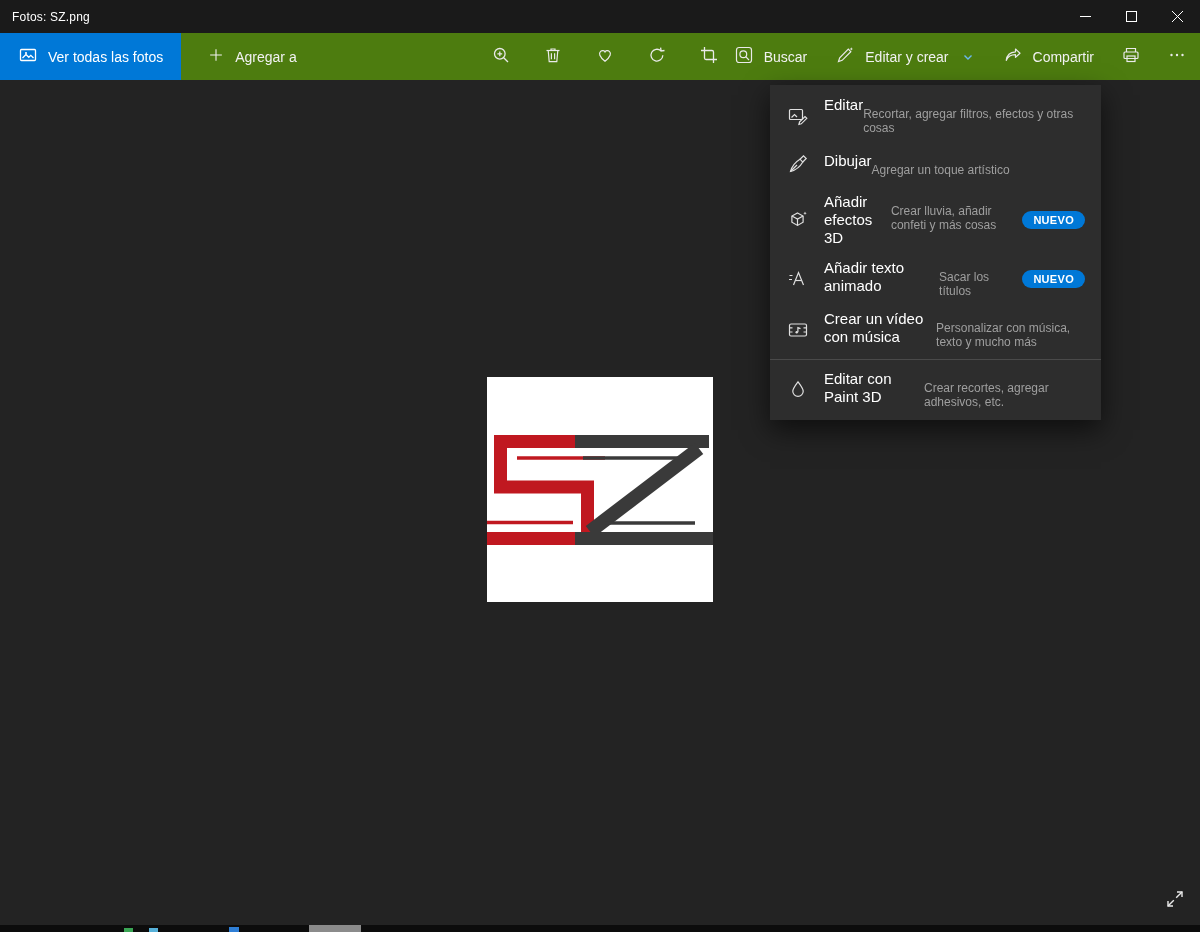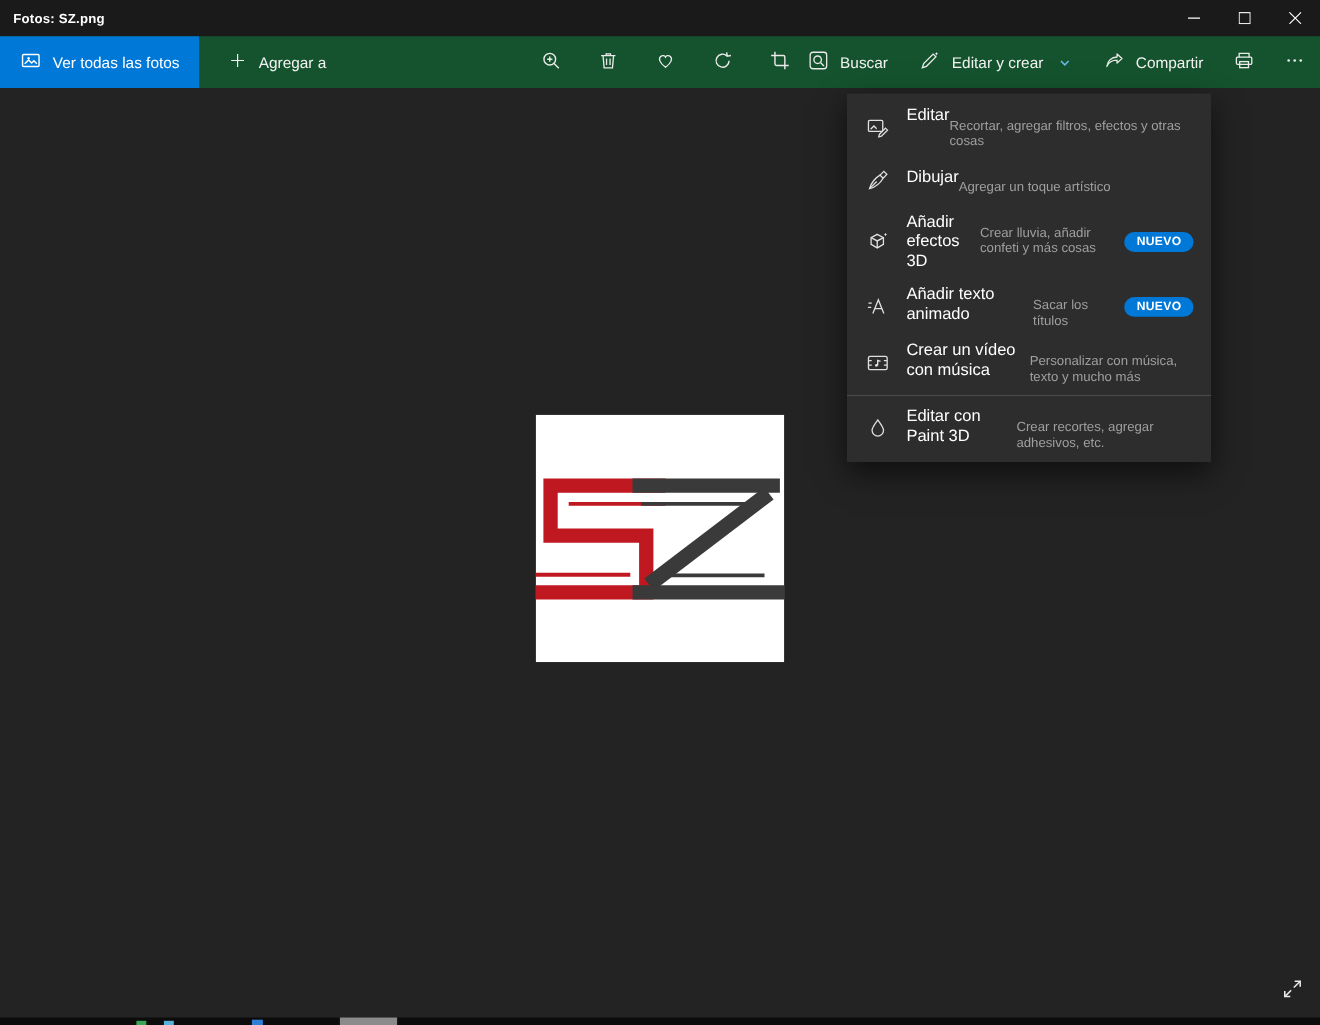--- a/index.html
+++ b/index.html
@@ -1,28 +1,28 @@
 <!DOCTYPE html>
 <html><head>
 <meta charset="utf-8">
 <style>
   * { margin:0; padding:0; box-sizing:border-box; }
   html,body { width:1200px; height:932px; background:#232323; }
   body { font-family:"Liberation Sans", sans-serif; overflow:hidden; }
   .app { position:relative; width:1200px; height:932px; background:#232323; }
 
   
-  .titlebar { height:33px; background:#1a1a1a; display:flex; align-items:center;font-weight:bold; }
+  .titlebar { height:33px; background:#1a1a1a; display:flex; align-items:center; }
   .titlebar .title { color:#ffffff; font-size:12px; padding-left:12px; letter-spacing:.2px; }
   .win-controls { margin-left:auto; display:flex; height:100%; }
   .win-btn { width:46px; height:33px; display:flex; align-items:center; justify-content:center; background:transparent; border:none; cursor:default; }
   .win-btn svg { display:block; }
 
   
-  .toolbar { height:47px; background:#14532d; position:relative; display:flex; align-items:stretch; color:#f2f2f2; }
+  .toolbar { height:47px; background:#4d7c0f; position:relative; display:flex; align-items:stretch; color:#f2f2f2; }
   .tb-btn { display:flex; align-items:center; gap:10px; background:transparent; border:none; color:#f2f2f2; font-size:14px; font-family:inherit; padding:0 14px; }
   .view-all { background:#0078d7; color:#fff; padding:0 18px; }
   .add-to { margin-left:12px;justify-content:center; }
   .center-icons { position:absolute; left:490px; top:0; height:47px; display:flex; align-items:center; gap:30px; }
   .icon-btn { width:22px; height:22px; display:flex; align-items:center; justify-content:center; background:transparent; border:none; }
   .right-group { position:absolute; right:0; top:0; height:47px; display:flex; align-items:center; }
   .sq-btn { width:46px; height:47px; display:flex; align-items:center; justify-content:center; background:transparent; border:none; }
   .chev { margin-left:2px; display:flex; align-items:center; }
 
   

